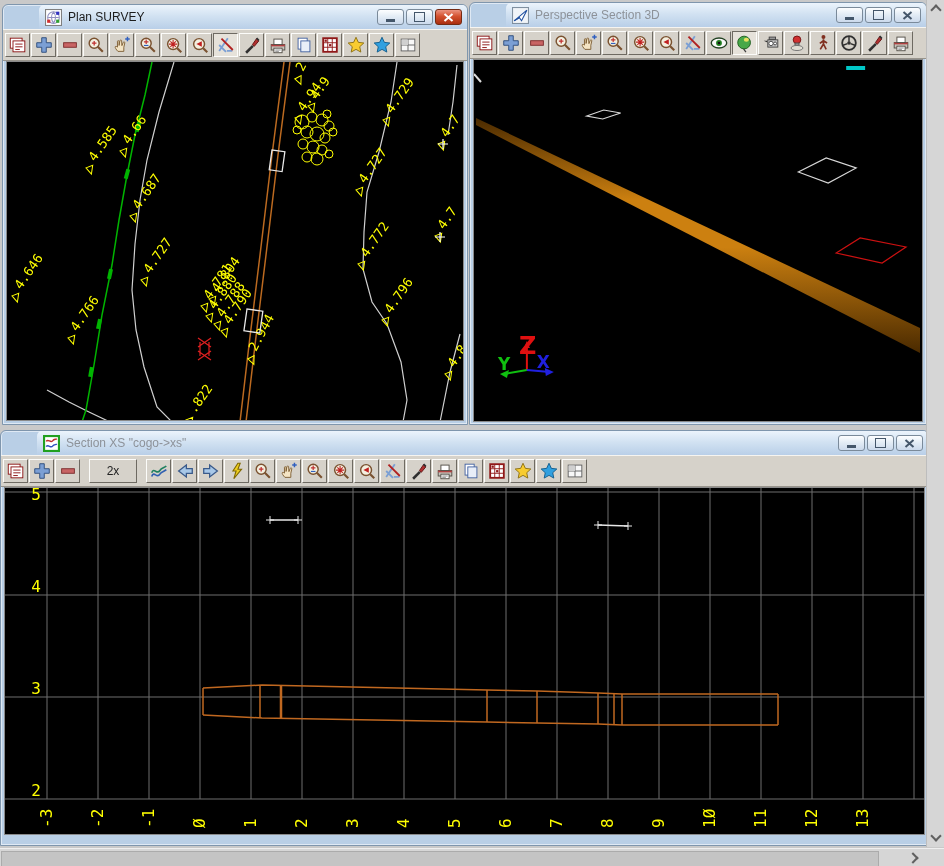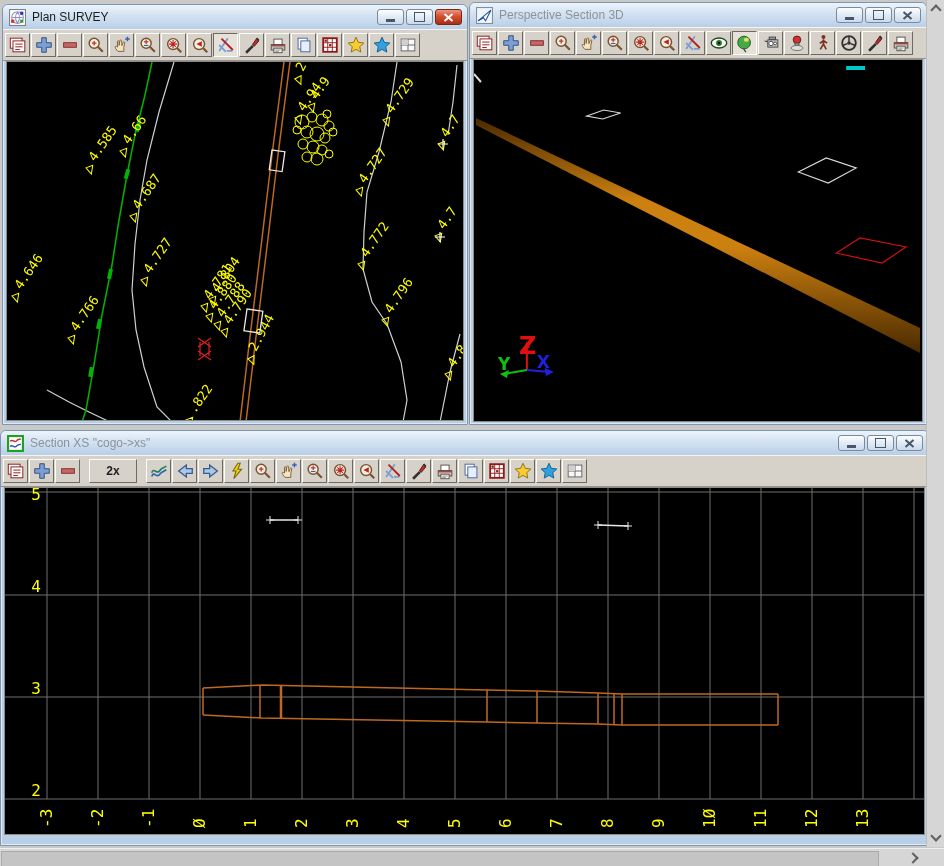--- a/index.html
+++ b/index.html
@@ -2,37 +2,37 @@
 <html><head>
 <meta charset="utf-8">
 <style>
   html,body{margin:0;padding:0;}
   .app{position:relative;width:944px;height:866px;background:#c9c9c9;overflow:hidden;
        font-family:"Liberation Sans",sans-serif;}
   .window{position:absolute;display:flex;flex-direction:column;
           border:1px solid #7f96ad;border-radius:6px 6px 0 0;background:#b9cfe6;
           box-shadow:inset 0 0 0 1px rgba(255,255,255,.55);}
   .titlebar{height:24px;display:flex;align-items:center;padding:0 5px 0 6px;gap:6px;
-            background:linear-gradient(#ecf4fc,#d2e2f2 45%,#b9cfe8);border-radius:5px 5px 0 0;}
+            background:linear-gradient(#ecf4fc,#d2e2f2 45%,#b9cfe8);border-radius:5px 5px 0 0;margin-left:36px;}
   .titlebar .title{font-size:12px;color:#1d1d1d;flex:1;white-space:nowrap;overflow:hidden;}
   .window.inactive .titlebar .title{color:#8d9299;}
   .appicon{width:17px;height:17px;display:inline-flex;}
   .winbtns{display:flex;gap:2px;}
   .winbtn{width:27px;height:16px;border:1px solid #7a8a9a;border-radius:3px;
           background:linear-gradient(#fdfeff,#e4edf6 45%,#ccdaec);
           display:flex;align-items:center;justify-content:center;padding:0;cursor:default;}
   .winbtn.close-red{background:linear-gradient(#ea9380,#d4512f 45%,#a92e10);border-color:#742a12;}
   .g-min{width:9px;height:3px;background:#44566a;margin-top:7px;}
   .g-max{width:9px;height:8px;border:1px solid #44566a;background:transparent;}
   .toolbar{height:28px;background:#d6d2ca;border-top:1px solid #f6f4f0;border-bottom:1px solid #98948c;
            display:flex;align-items:center;padding:1px 2px;gap:1px;}
   .tb-btn{width:25px;height:24px;background:#d6d2ca;box-sizing:border-box;padding:0;
           border:1px solid;border-color:#fcfcfa #6e6a62 #6e6a62 #fcfcfa;
           display:flex;align-items:center;justify-content:center;font-family:"Liberation Sans",sans-serif;
-          font-size:12px;color:#222;font-weight:bold;}
+          font-size:12px;color:#222;}
   .tb-btn.pressed{border-color:#6e6a62 #fcfcfa #fcfcfa #6e6a62;background:#e6e2da;}
   .tb-btn.wide{width:48px;}
   .tb-ic{display:flex;}
   .tb-gap{width:7px;height:1px;}
   .viewport{background:#000;margin:0 3px;position:relative;border:1px solid #8a8a8a;box-sizing:border-box;}
   .viewport svg{position:absolute;left:0;top:0;width:100%;height:100%;}
   
   .vscroll{position:absolute;left:926px;top:0;width:18px;height:847px;background:#d6d6d6;
            border-left:1px solid #bdbdbd;box-sizing:border-box;}
   .hscroll{position:absolute;left:0;top:848px;width:944px;height:18px;background:#d6d6d6;

